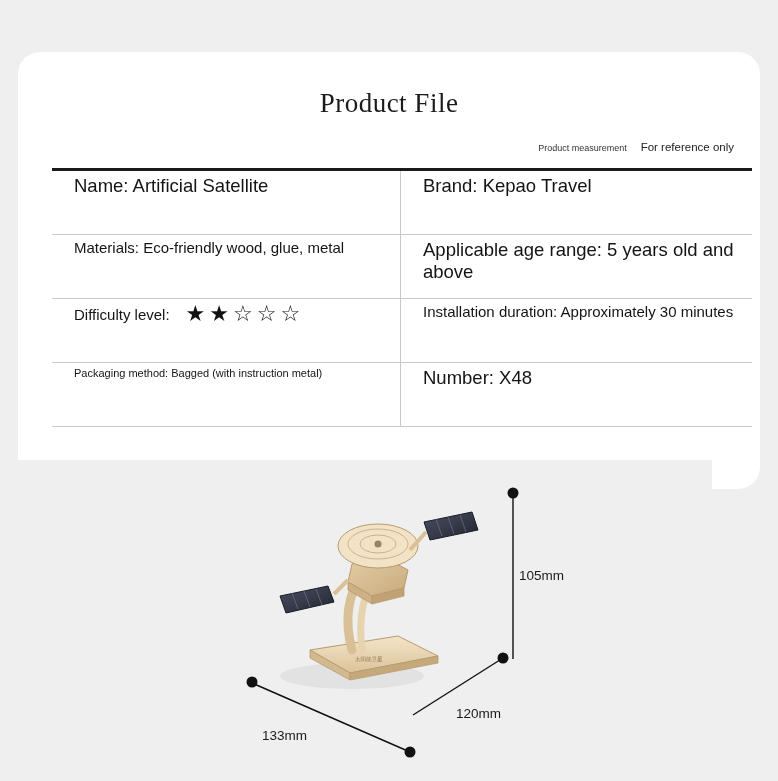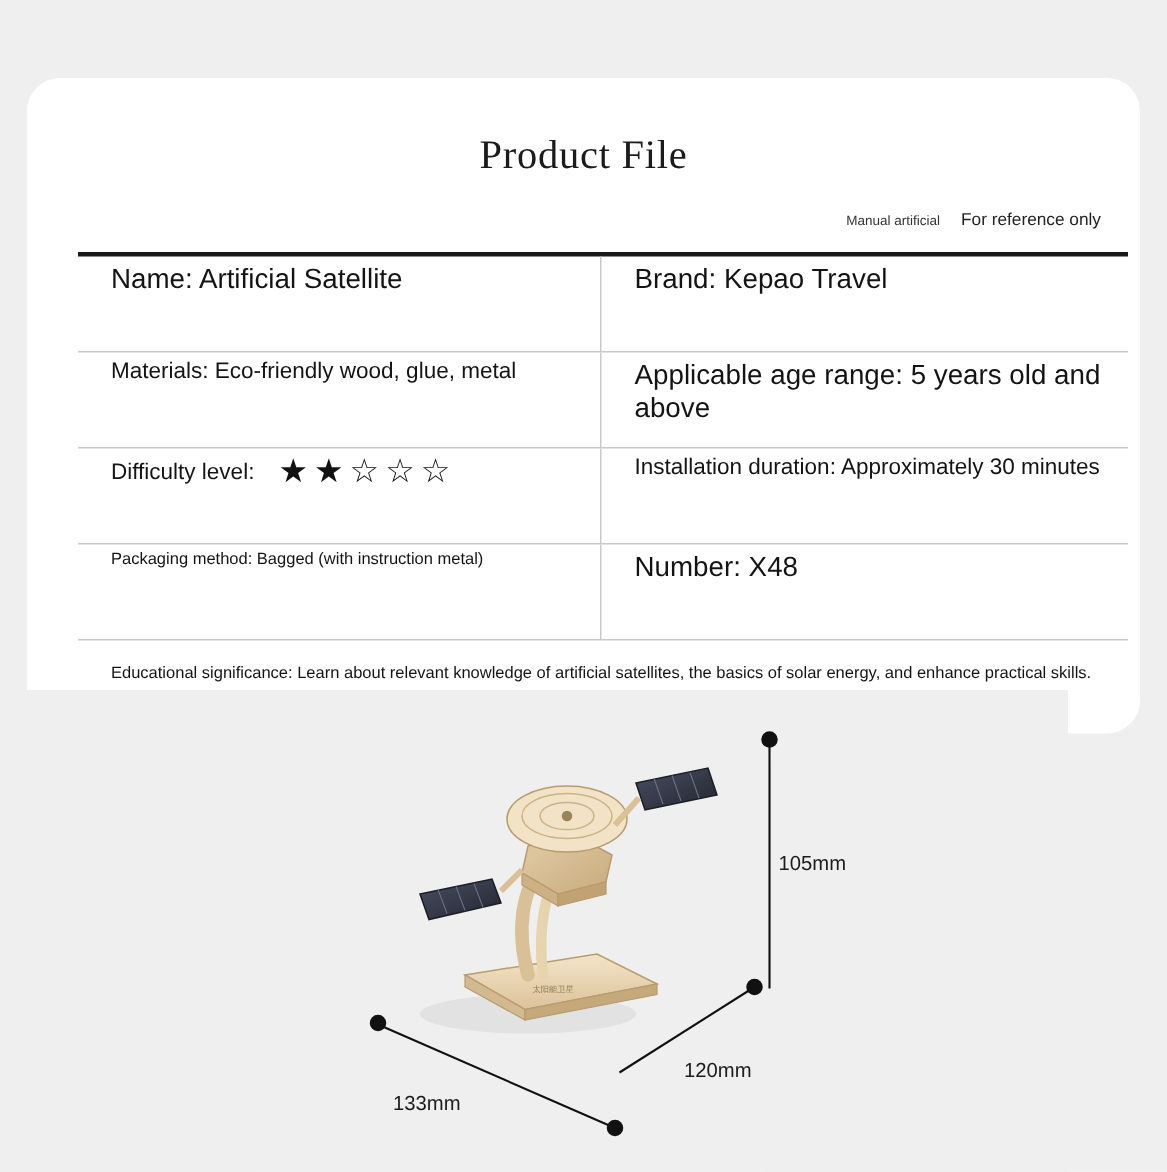--- a/index.html
+++ b/index.html
@@ -111,21 +111,21 @@
 </head>
 <body>
 
 <div id="page">
 
   <div class="card">
 
     <div class="card-title">Product File</div>
 
     <div class="note-row">
-      <span class="note-small">Manual artificial</span>
+      <span class="note-small">Product measurement</span>
       <span class="note-big">For reference only</span>
     </div>
 
     <div class="table">
       <div class="hrule-top"></div>
 
       <div class="trow">
         <div class="tcell left">
           <span class="t-lg">Name: Artificial Satellite</span>
         </div>
@@ -159,21 +159,20 @@
 
       <div class="trow">
         <div class="tcell left">
           <span class="t-xs">Packaging method: Bagged (with instruction metal)</span>
         </div>
         <div class="tcell right">
           <span class="t-lg">Number: X48</span>
         </div>
       </div>
 
-      <div class="edu-row">Educational significance: Learn about relevant knowledge of artificial satellites, the basics of solar energy, and enhance practical skills.</div>
     </div>
   </div>
 
   <div class="photo">
 
     <svg width="778" height="321" viewBox="0 0 778 321">
       <defs>
         <linearGradient id="wood" x1="0" y1="0" x2="0" y2="1">
           <stop offset="0%" stop-color="#f3e4c8"></stop>
           <stop offset="100%" stop-color="#dcc39a"></stop>

